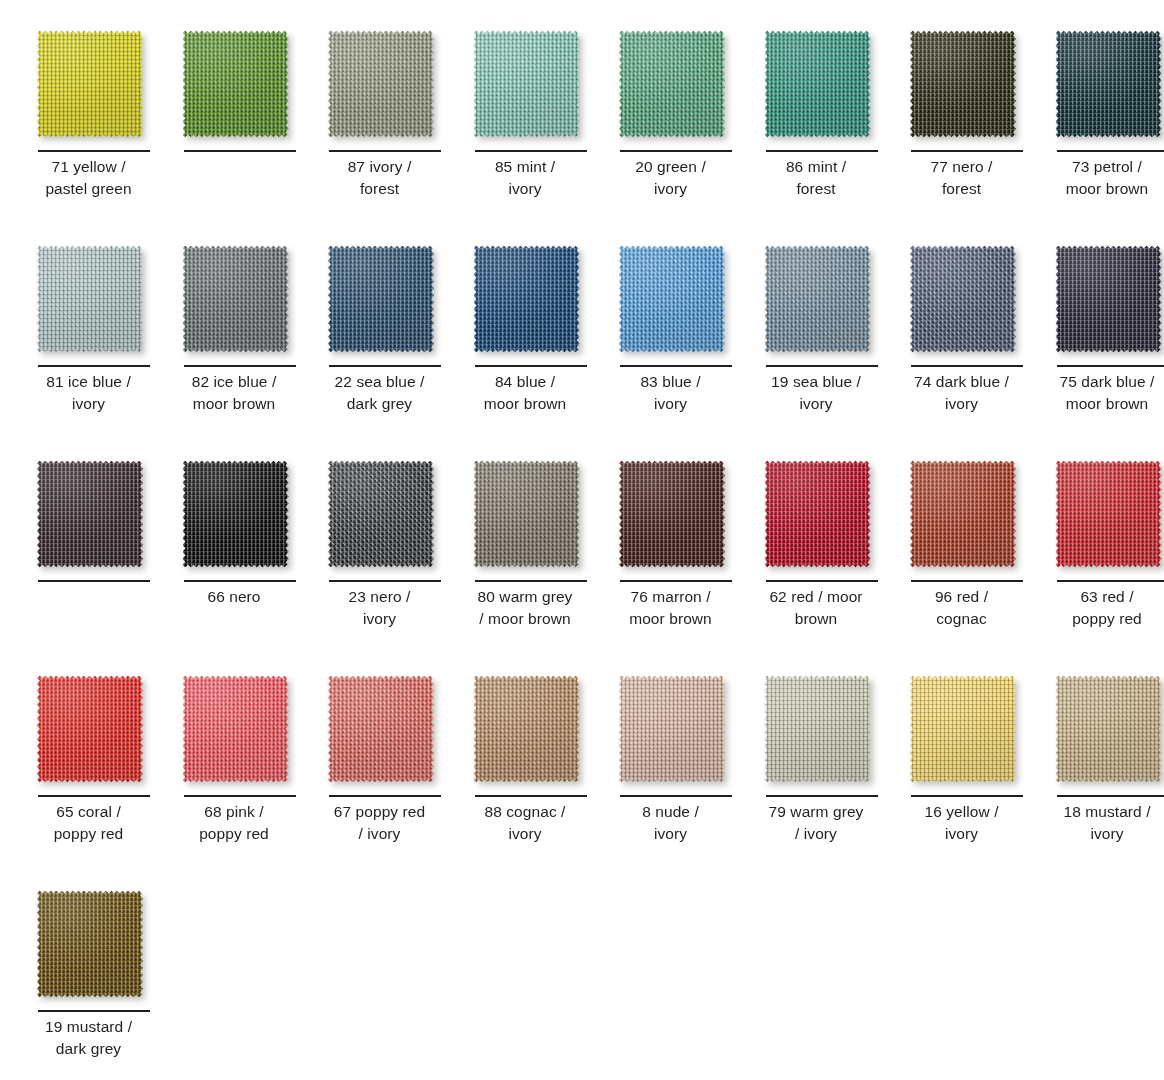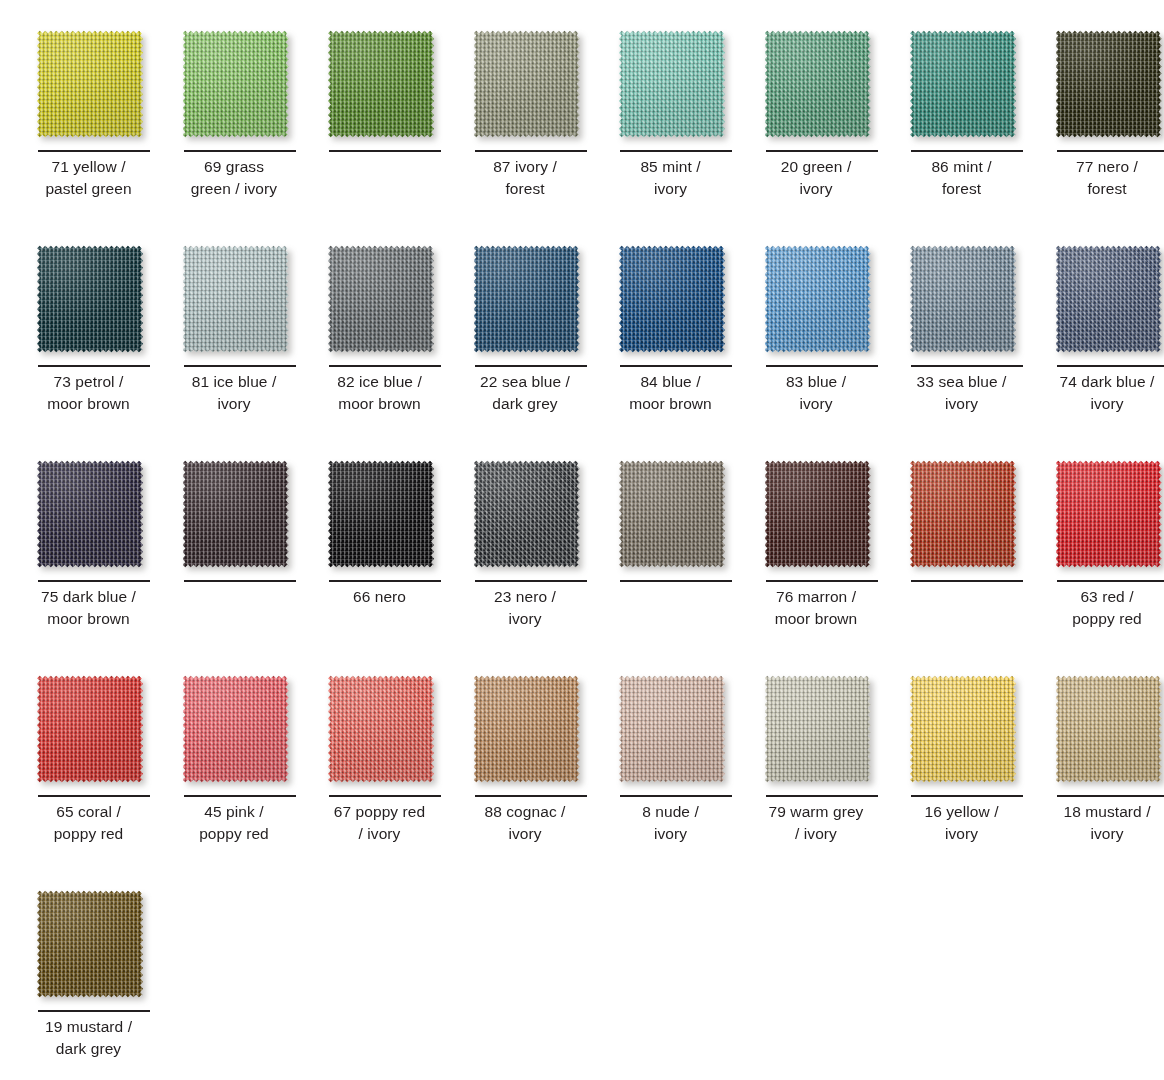--- a/index.html
+++ b/index.html
@@ -215,33 +215,20 @@
           <div class="swatch-sheen"></div>
         </div>
       </div>
       <div class="swatch-rule"></div>
       <div class="swatch-caption">71 yellow /
 pastel green</div>
     </div>
     <div class="swatch-cell">
       <div class="swatch-art">
         <div class="swatch-shadow"></div>
-        <div class="swatch-cloth" style="background: rgb(125, 191, 90);">
-          <div class="swatch-weave2" style="color: rgb(207, 224, 176);"></div>
-          <div class="swatch-weave"></div>
-          <div class="swatch-sheen"></div>
-        </div>
-      </div>
-      <div class="swatch-rule"></div>
-      <div class="swatch-caption">69 grass
-green / ivory</div>
-    </div>
-    <div class="swatch-cell">
-      <div class="swatch-art">
-        <div class="swatch-shadow"></div>
         <div class="swatch-cloth" style="background: rgb(95, 147, 50);">
           <div class="swatch-weave2" style="color: rgb(59, 99, 32);"></div>
           <div class="swatch-weave"></div>
           <div class="swatch-sheen"></div>
         </div>
       </div>
       <div class="swatch-rule"></div>
     </div>
     <div class="swatch-cell">
       <div class="swatch-art">
@@ -389,21 +376,21 @@
     <div class="swatch-cell">
       <div class="swatch-art">
         <div class="swatch-shadow"></div>
         <div class="swatch-cloth" style="background: rgb(109, 131, 148);">
           <div class="swatch-weave2" style="color: rgb(196, 206, 212);"></div>
           <div class="swatch-weave"></div>
           <div class="swatch-sheen"></div>
         </div>
       </div>
       <div class="swatch-rule"></div>
-      <div class="swatch-caption">33 sea blue /
+      <div class="swatch-caption">19 sea blue /
 ivory</div>
     </div>
     <div class="swatch-cell">
       <div class="swatch-art">
         <div class="swatch-shadow"></div>
         <div class="swatch-cloth" style="background: rgb(65, 80, 110);">
           <div class="swatch-weave2" style="color: rgb(210, 215, 224);"></div>
           <div class="swatch-weave"></div>
           <div class="swatch-sheen"></div>
         </div>
@@ -464,44 +451,61 @@
     <div class="swatch-cell">
       <div class="swatch-art">
         <div class="swatch-shadow"></div>
         <div class="swatch-cloth" style="background: rgb(133, 124, 109);">
           <div class="swatch-weave2" style="color: rgb(75, 67, 56);"></div>
           <div class="swatch-weave"></div>
           <div class="swatch-sheen"></div>
         </div>
       </div>
       <div class="swatch-rule"></div>
+      <div class="swatch-caption">80 warm grey
+/ moor brown</div>
     </div>
     <div class="swatch-cell">
       <div class="swatch-art">
         <div class="swatch-shadow"></div>
         <div class="swatch-cloth" style="background: rgb(72, 35, 32);">
           <div class="swatch-weave2" style="color: rgb(51, 32, 26);"></div>
           <div class="swatch-weave"></div>
           <div class="swatch-sheen"></div>
         </div>
       </div>
       <div class="swatch-rule"></div>
       <div class="swatch-caption">76 marron /
 moor brown</div>
     </div>
     <div class="swatch-cell">
       <div class="swatch-art">
         <div class="swatch-shadow"></div>
+        <div class="swatch-cloth" style="background: rgb(184, 21, 43);">
+          <div class="swatch-weave2" style="color: rgb(74, 20, 24);"></div>
+          <div class="swatch-weave"></div>
+          <div class="swatch-sheen"></div>
+        </div>
+      </div>
+      <div class="swatch-rule"></div>
+      <div class="swatch-caption">62 red / moor
+brown</div>
+    </div>
+    <div class="swatch-cell">
+      <div class="swatch-art">
+        <div class="swatch-shadow"></div>
         <div class="swatch-cloth" style="background: rgb(187, 53, 32);">
           <div class="swatch-weave2" style="color: rgb(154, 106, 34);"></div>
           <div class="swatch-weave"></div>
           <div class="swatch-sheen"></div>
         </div>
       </div>
       <div class="swatch-rule"></div>
+      <div class="swatch-caption">96 red /
+cognac</div>
     </div>
     <div class="swatch-cell">
       <div class="swatch-art">
         <div class="swatch-shadow"></div>
         <div class="swatch-cloth" style="background: rgb(224, 31, 38);">
           <div class="swatch-weave2" style="color: rgb(212, 38, 43);"></div>
           <div class="swatch-weave"></div>
           <div class="swatch-sheen"></div>
         </div>
       </div>
@@ -525,21 +529,21 @@
     <div class="swatch-cell">
       <div class="swatch-art">
         <div class="swatch-shadow"></div>
         <div class="swatch-cloth" style="background: rgb(232, 86, 94);">
           <div class="swatch-weave2" style="color: rgb(242, 164, 164);"></div>
           <div class="swatch-weave"></div>
           <div class="swatch-sheen"></div>
         </div>
       </div>
       <div class="swatch-rule"></div>
-      <div class="swatch-caption">45 pink /
+      <div class="swatch-caption">68 pink /
 poppy red</div>
     </div>
     <div class="swatch-cell">
       <div class="swatch-art">
         <div class="swatch-shadow"></div>
         <div class="swatch-cloth" style="background: rgb(232, 89, 79);">
           <div class="swatch-weave2" style="color: rgb(246, 201, 189);"></div>
           <div class="swatch-weave"></div>
           <div class="swatch-sheen"></div>
         </div>

